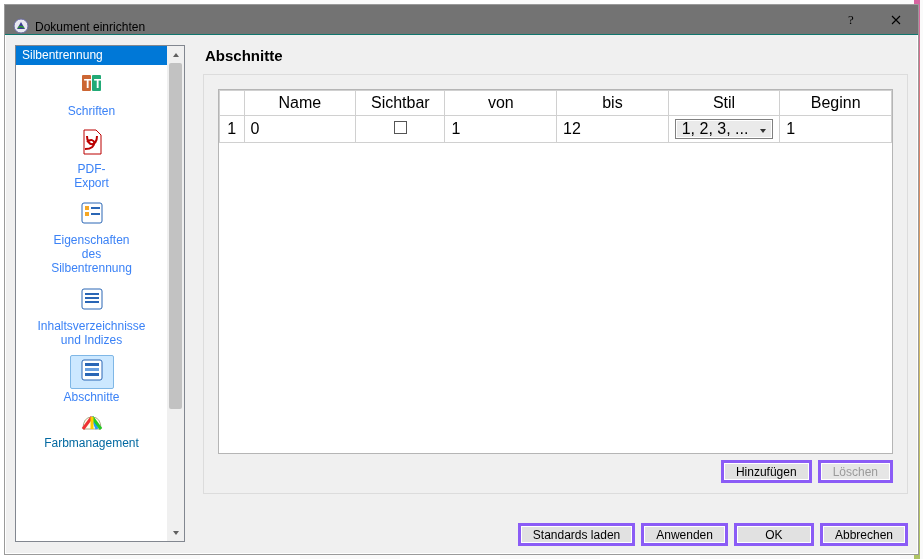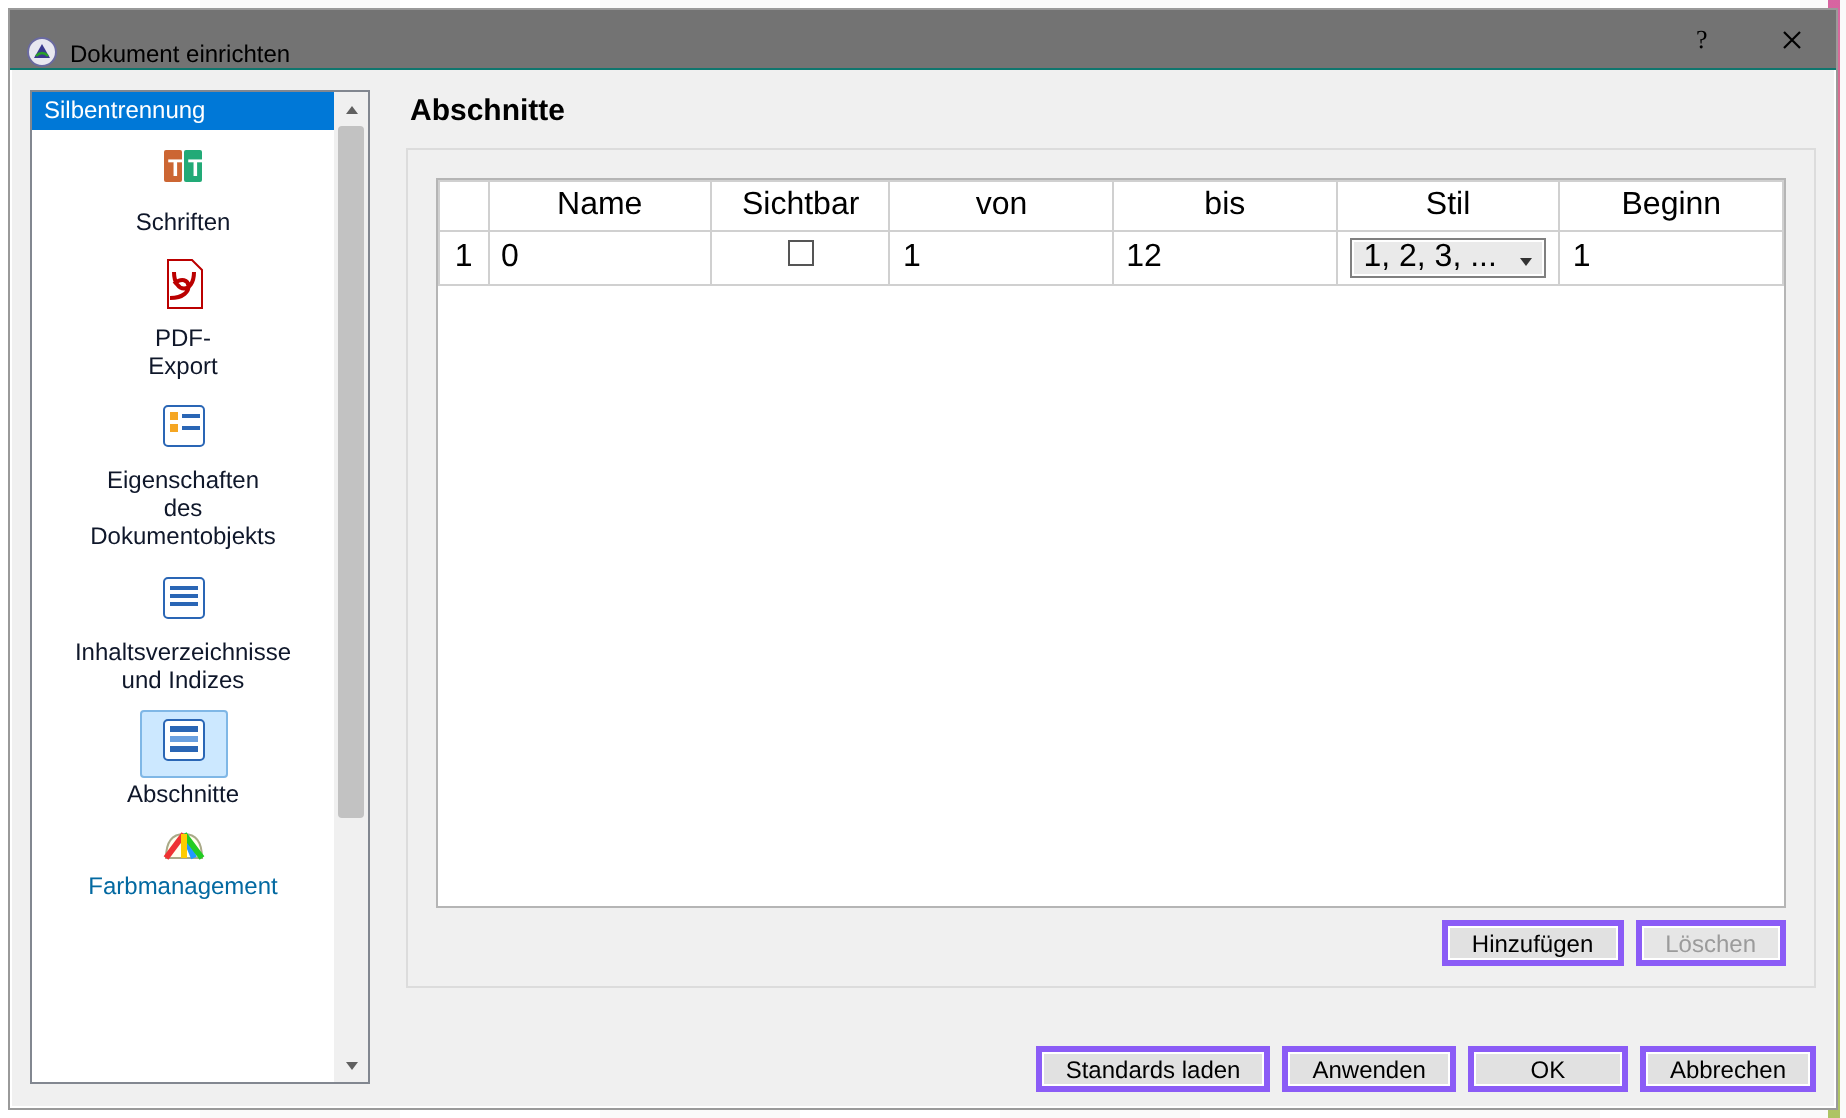--- a/index.html
+++ b/index.html
@@ -84,21 +84,21 @@
     background:#cce8ff;
     border:1px solid #7fb7e6;
   }
   .nav-item .icon-box{
     width: 44px; height: 34px;
     margin: 0 auto 2px auto;
     display:flex; align-items:center; justify-content:center;
     border:1px solid transparent;
     border-radius:2px;
   }
-  .nav-item .label{ font-size:12px; color:#0f172a; }
+  .nav-item .label{ font-size:12px; color:#3b82f6; }
   .nav-item .label.last{ color:#0369a1; }
 
   
   .nav-sb{
     position:absolute; right:0; top:0; bottom:0; width:17px;
     background:#f0f0f0;
     display:flex; flex-direction:column;
   }
   .nav-sb .sb-btn{
     height:17px; background:#f0f0f0; display:flex; align-items:center; justify-content:center;
@@ -276,21 +276,21 @@
               <rect x="5" y="4" width="20" height="20" rx="2" fill="#fff" stroke="#2a66b5"></rect>
               <rect x="8" y="7" width="4" height="4" fill="#f5a623"></rect>
               <rect x="8" y="13" width="4" height="4" fill="#f5a623"></rect>
               <rect x="14" y="8" width="9" height="2" fill="#2a66b5"></rect>
               <rect x="14" y="14" width="9" height="2" fill="#2a66b5"></rect>
             </svg>
           </span>
             </div>
           <div class="label" style="white-space:pre-line">Eigenschaften
 des
-Dokumentobjekts</div>
+Silbentrennung</div>
         </div>
 
         <div class="nav-item">
           <div class="icon-box">
               <span>
             <svg width="30" height="26" viewBox="0 0 30 26">
               <rect x="5" y="3" width="20" height="20" rx="2" fill="#fff" stroke="#2a66b5"></rect>
               <rect x="8" y="7" width="14" height="2" fill="#2a66b5"></rect>
               <rect x="8" y="11" width="14" height="2" fill="#2a66b5"></rect>
               <rect x="8" y="15" width="14" height="2" fill="#2a66b5"></rect>

